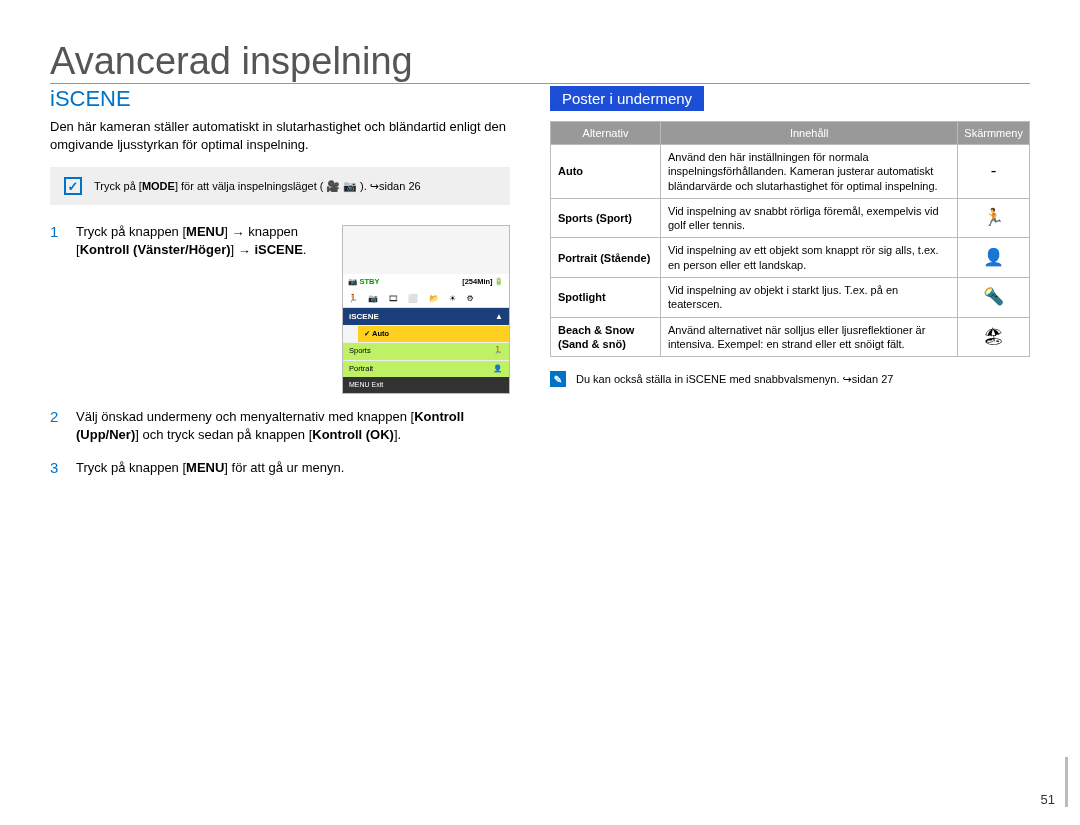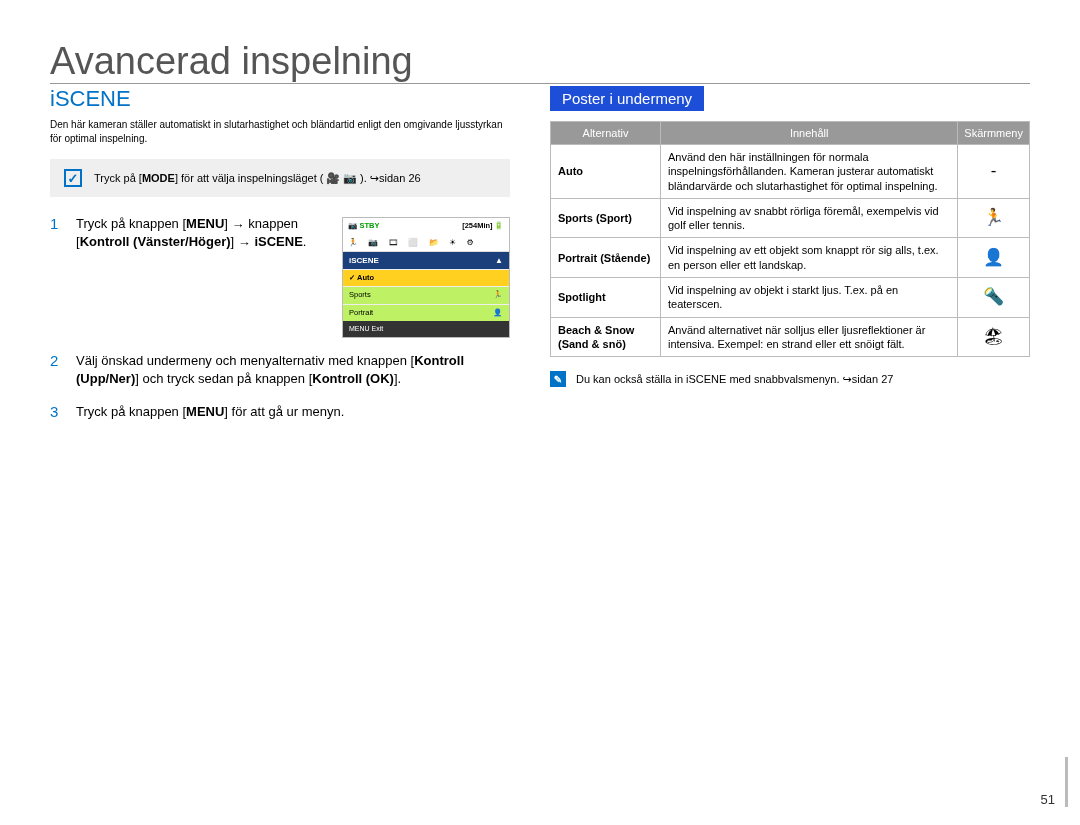--- a/index.html
+++ b/index.html
@@ -31,21 +31,21 @@
   }
   .col-left { width: 460px; }
   .col-right { width: 480px; }
   .section-heading {
     font-size: 22px;
     color: #0073c8;
     font-weight: 400;
     margin-bottom: 6px;
   }
   .intro-text {
-    font-size: 10px;
+    font-size: 13px;
     line-height: 1.35;
     margin-bottom: 14px;
   }
   .tip-box {
     background: #efefef;
     padding: 10px 14px;
     display: flex;
     align-items: center;
     gap: 12px;
     margin-bottom: 18px;
@@ -74,20 +74,21 @@
     float: right;
     margin-left: 8px;
     margin-top: 2px;
   }
   .ds-top {
     background: #fff;
     display: flex;
     justify-content: space-between;
     padding: 3px 5px;
     font-weight: bold;
+    margin-top: 48px;
   }
   .ds-top .stby { color: #00a000; }
   .ds-icons {
     background: #fff;
     padding: 2px 5px 3px 5px;
     font-size: 8px;
     letter-spacing: 4px;
     border-bottom: 1px solid #ddd;
   }
   .ds-tabhead {
@@ -99,21 +100,21 @@
     display: flex;
     justify-content: space-between;
   }
   .ds-row {
     background: #bef264;
     padding: 3px 6px;
     display: flex;
     justify-content: space-between;
     border-top: 1px solid #eee;
   }
-  .ds-row.sel { background: #ffd020; font-weight: bold; }
+  .ds-row.sel { background: #ffd020; font-weight: bold; margin-left: 15px; }
   .ds-exit {
     background: #333;
     color: #fff;
     padding: 3px 6px;
     font-size: 7px;
   }
 
   .submenu-title {
     background: #1d4ed8;
     color: #fff;

